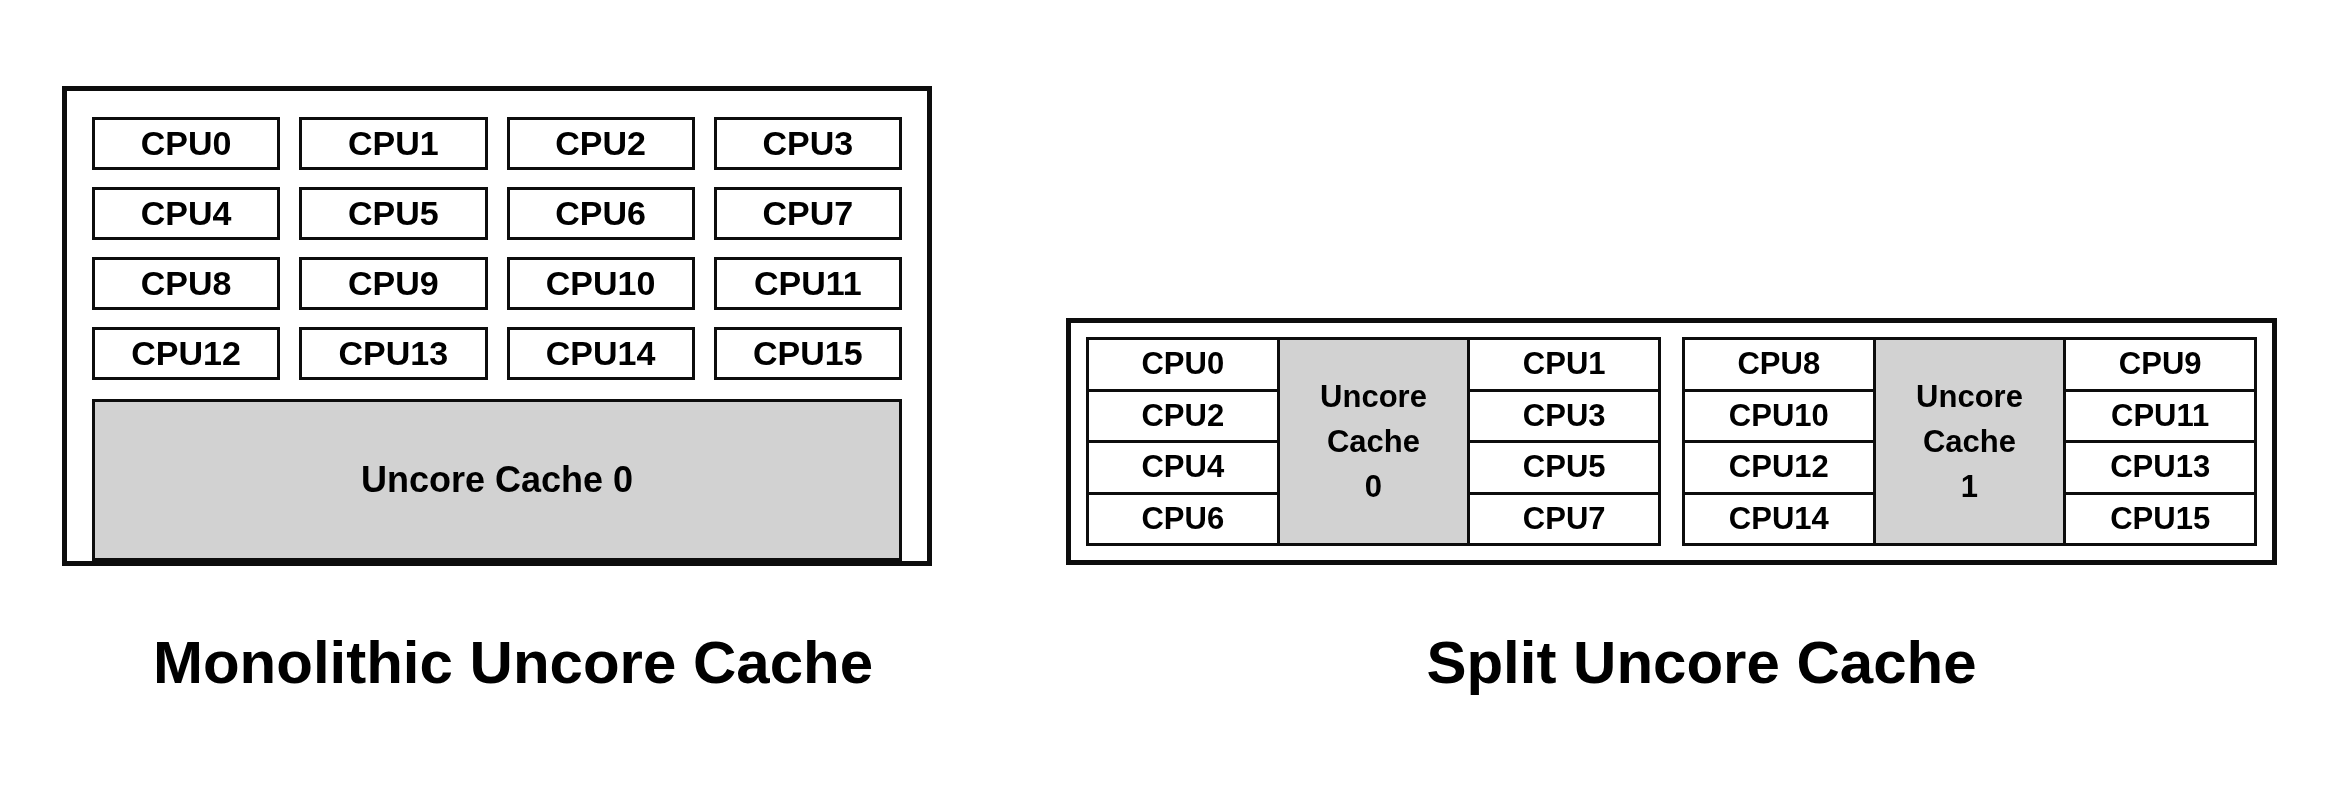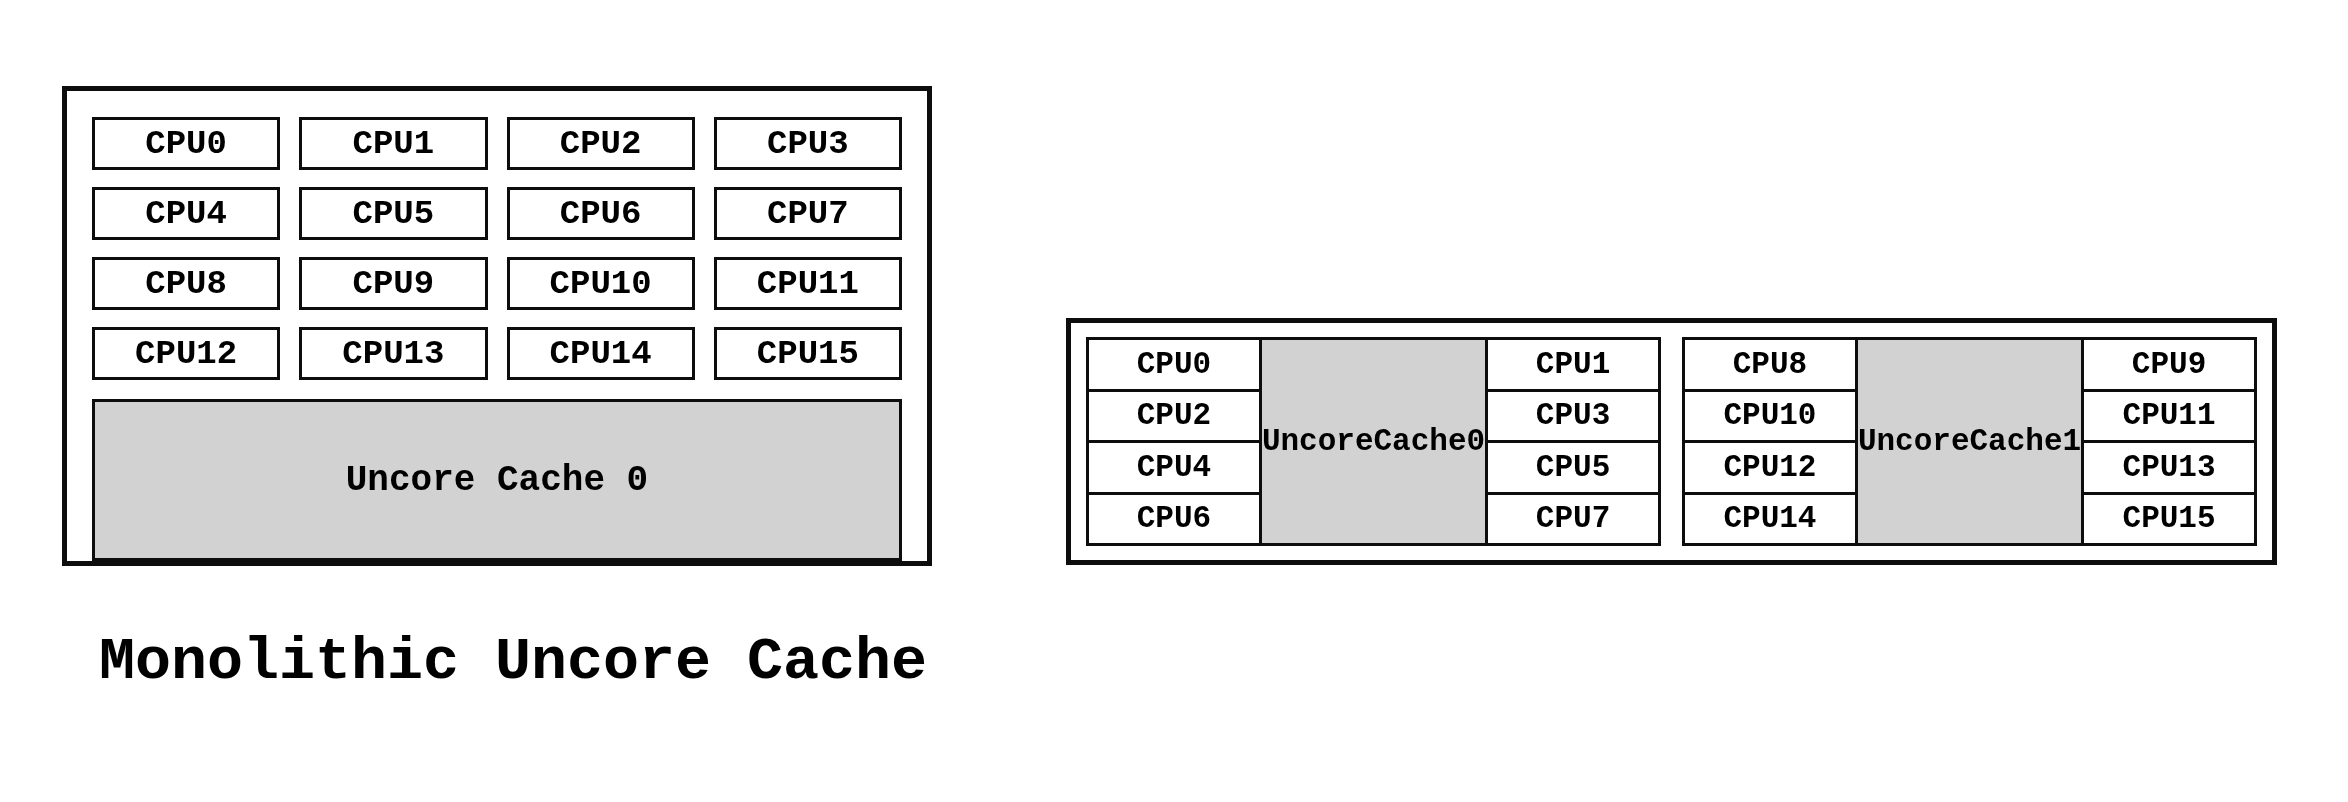--- a/index.html
+++ b/index.html
@@ -5,21 +5,21 @@
   html, body {
     margin: 0;
     padding: 0;
     background: #ffffff;
   }
   .canvas {
     position: relative;
     width: 2348px;
     height: 802px;
     background: var(--background, #ffffff);
-    font-family: Liberation Mono, monospace;
+    font-family: Liberation Sans, sans-serif;
     color: var(--text, #000000);
     overflow: hidden;
   }
 
   
   .mono-box {
     position: absolute;
     left: 62px;
     top: 86px;
     width: 870px;
@@ -97,21 +97,21 @@
   .c3 { grid-column: 3; }
   .r1 { grid-row: 1; }
   .r2 { grid-row: 2; }
   .r3 { grid-row: 3; }
   .r4 { grid-row: 4; }
   .cache-cell {
     grid-column: 2;
     grid-row: 1 / span 4;
     background: var(--cache_fill, #d2d2d2);
     display: flex;
-    flex-direction: row;
+    flex-direction: column;
     align-items: center;
     justify-content: center;
     font-weight: bold;
     font-size: 31px;
     line-height: 45px;
   }
 
   
   .caption {
     position: absolute;
@@ -180,14 +180,15 @@
         <span>Cache</span>
         <span>1</span>
       </div>
       <div class="cell c3 r1">CPU9</div>
       <div class="cell c3 r2">CPU11</div>
       <div class="cell c3 r3">CPU13</div>
       <div class="cell c3 r4">CPU15</div>
     </div>
 
   </div>
+  <div class="caption caption-split">Split Uncore Cache</div>
 
 </div>
 
 </body></html>

